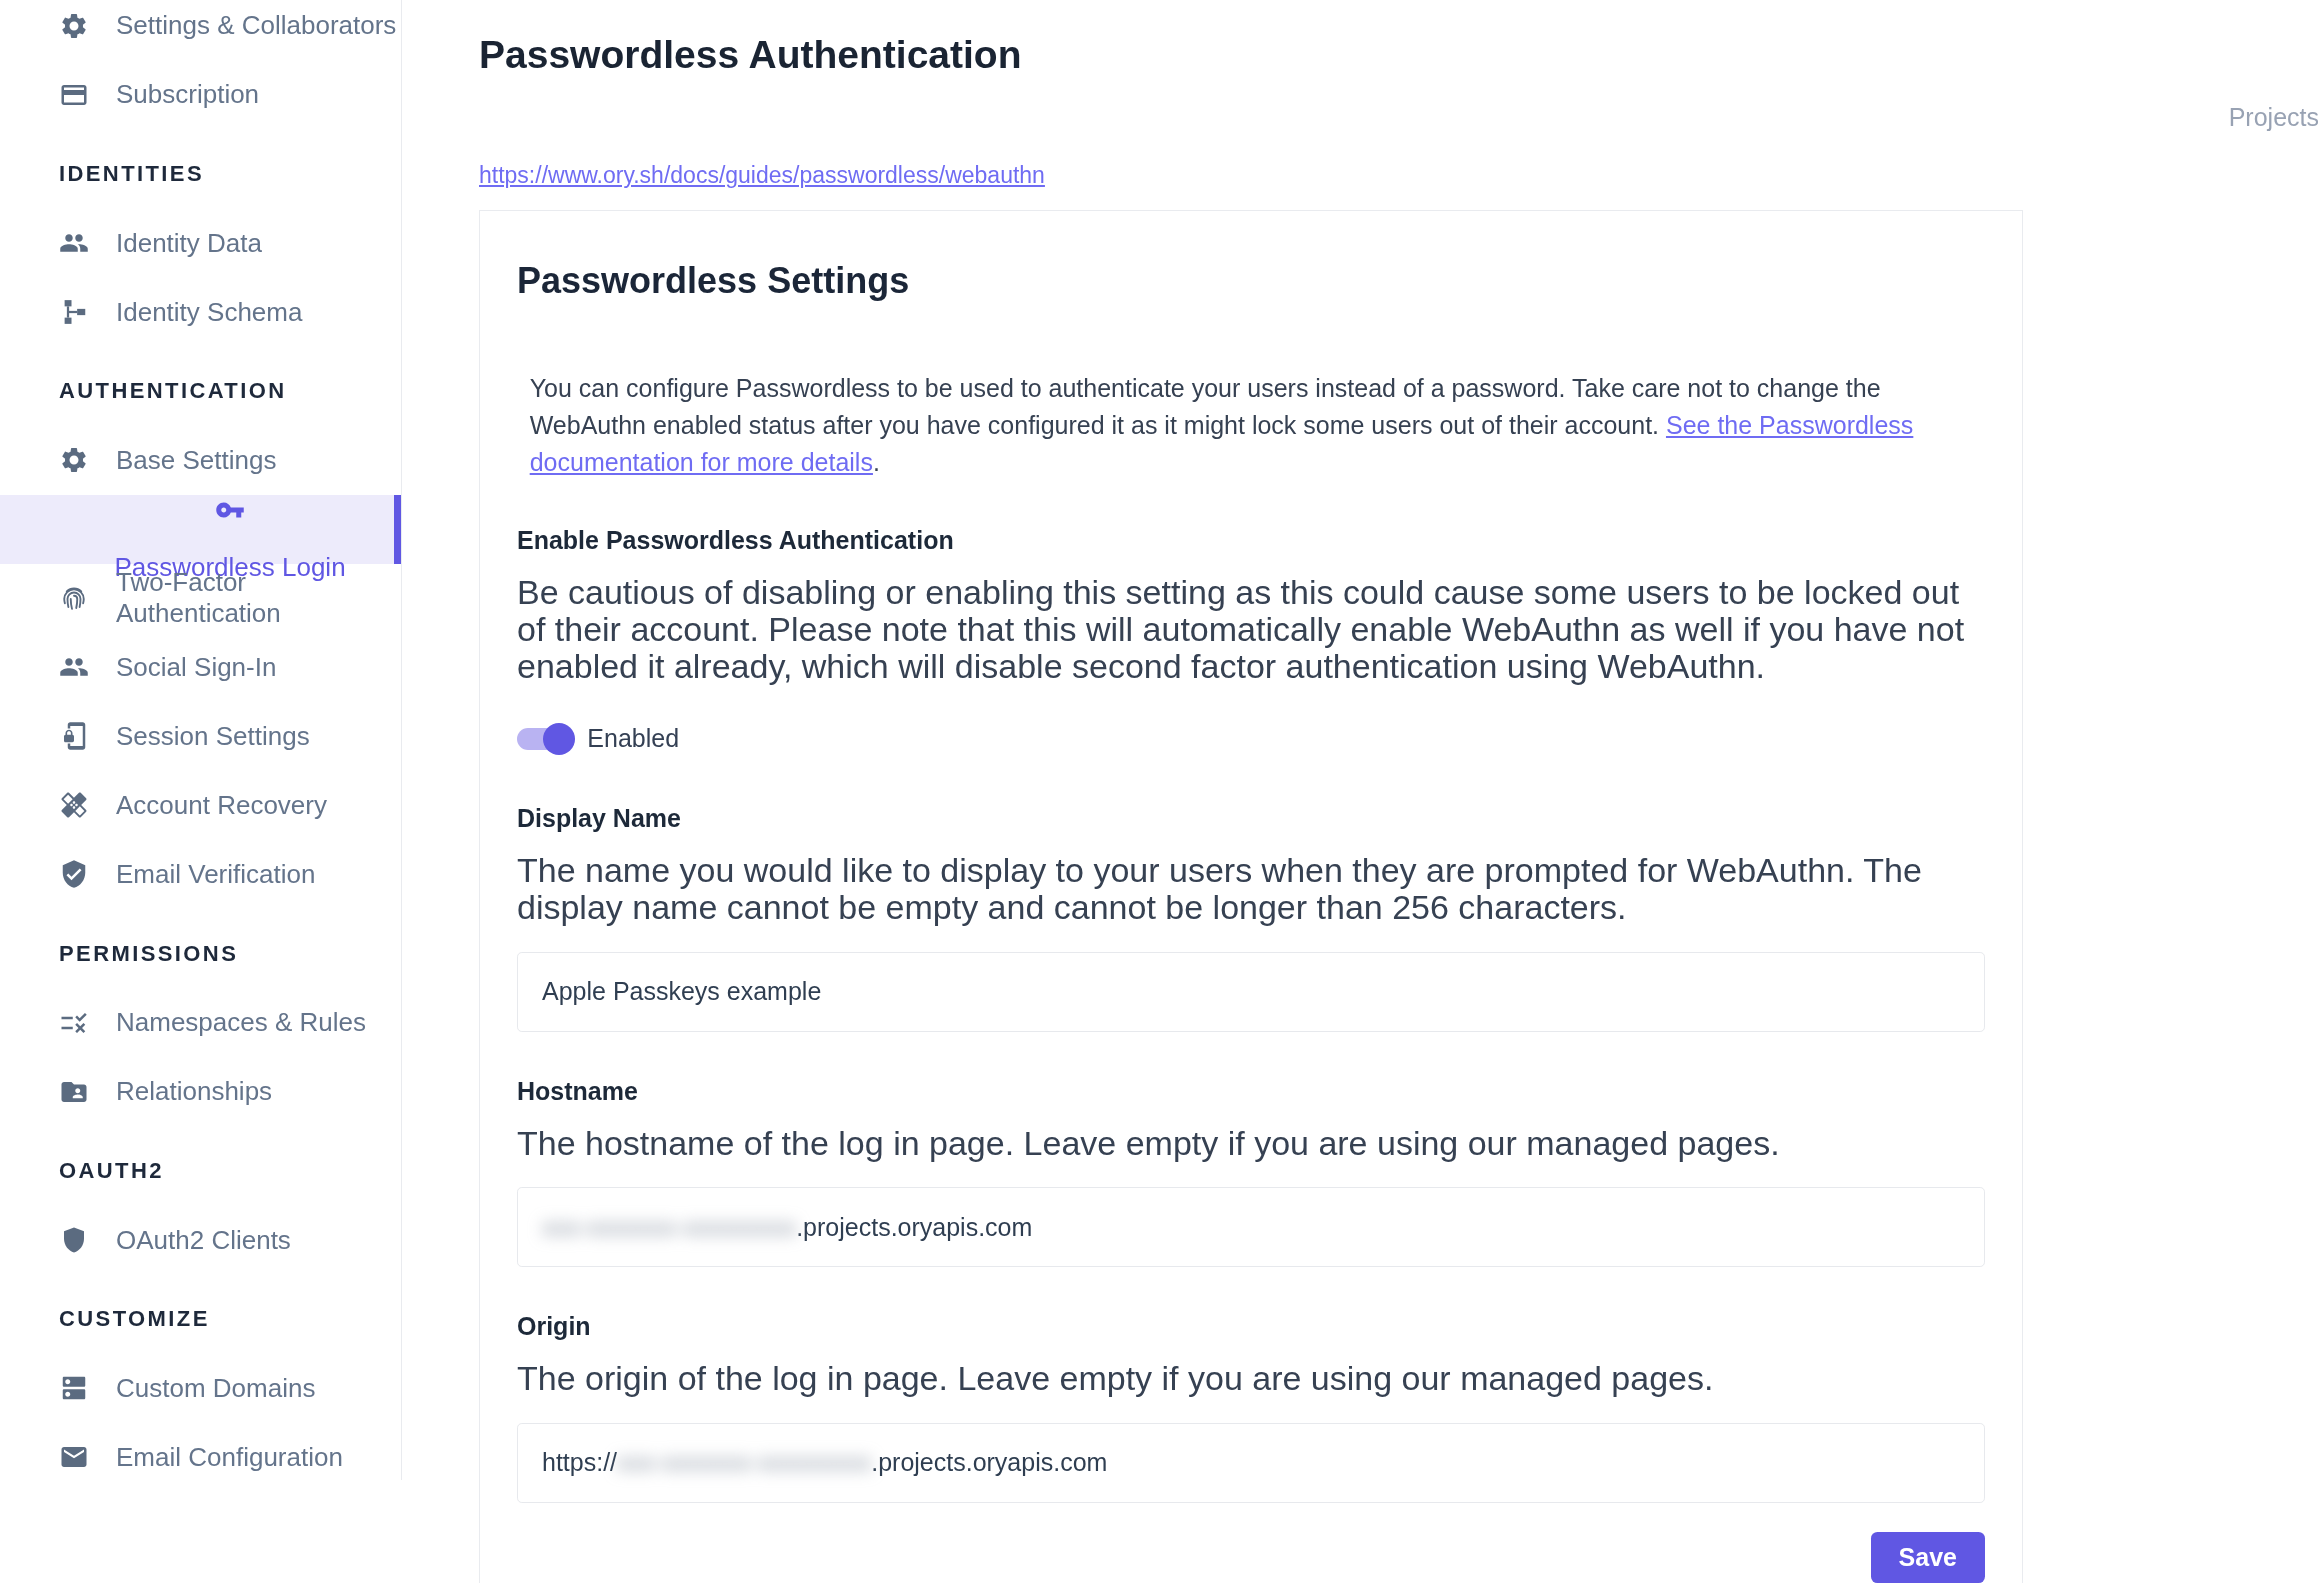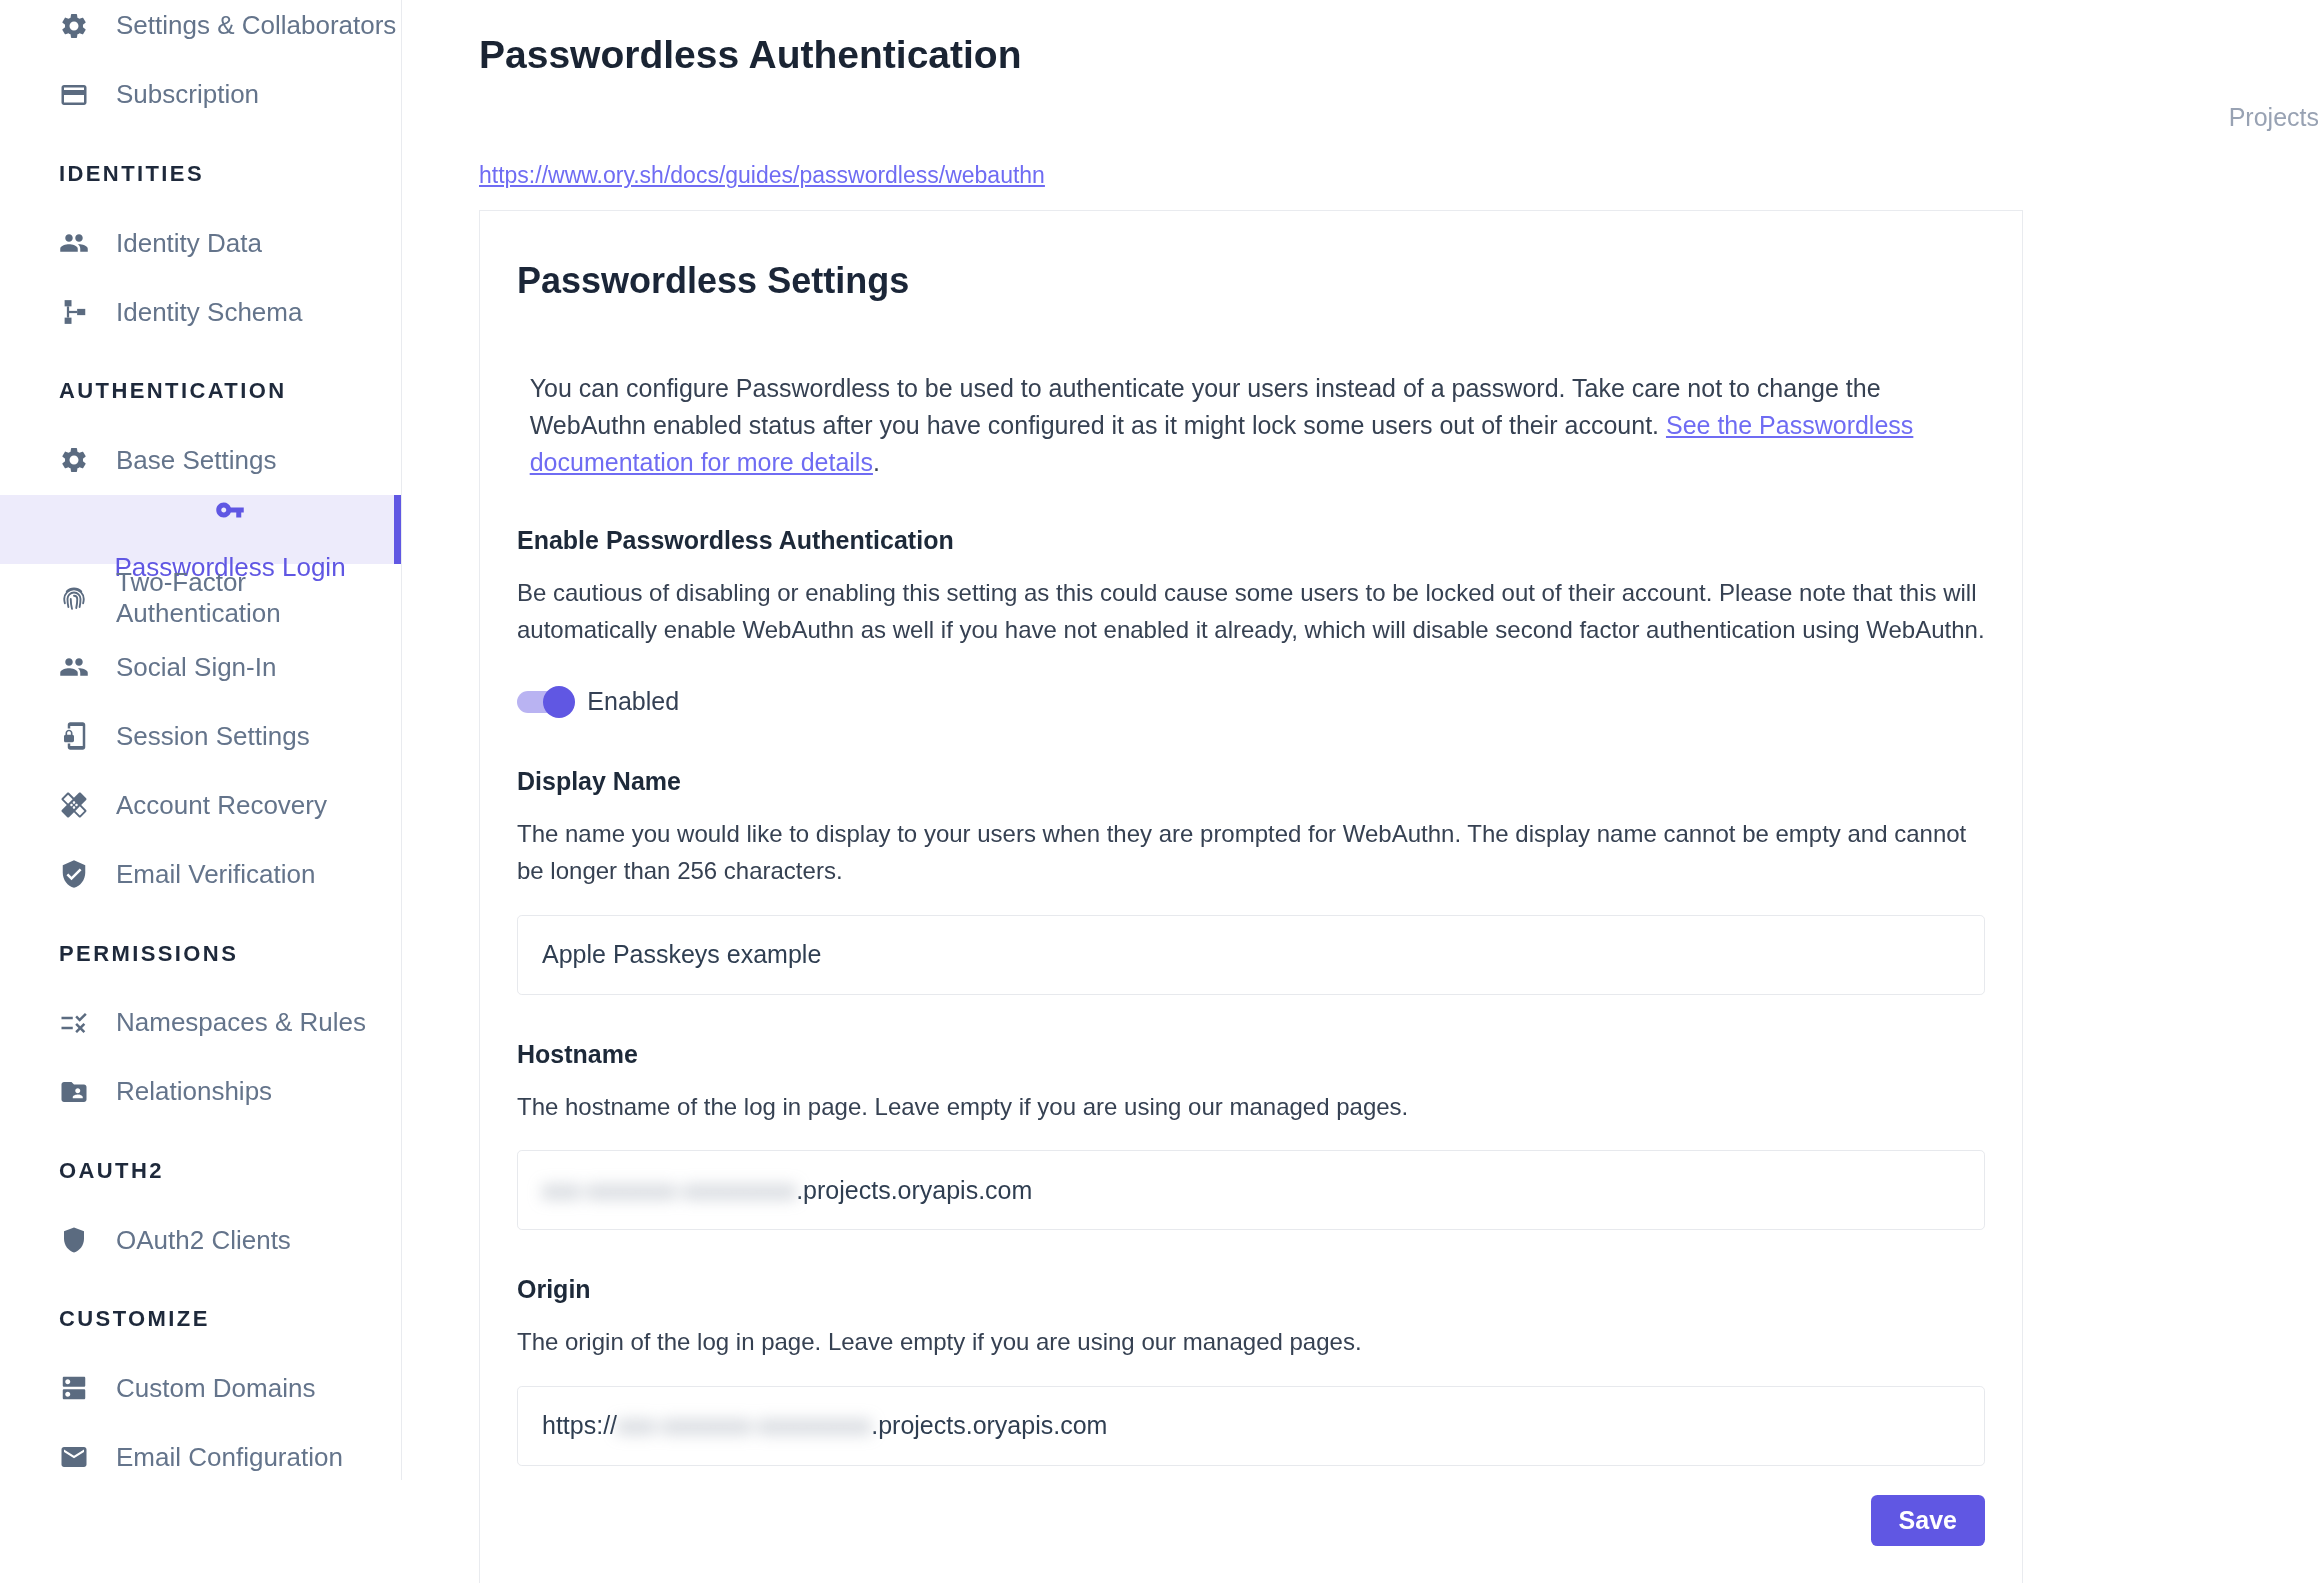--- a/index.html
+++ b/index.html
@@ -66,21 +66,21 @@
     padding: 0 37px 37px 37px;
   }
   h2.card-title { margin-top: 49px; font-size: 36px; font-weight: 700; color: #1b2638; }
   p.intro {
     margin: 68px 0 0 12.7px;
     font-size: 25px; line-height: 37px;
     color: #364152;
   }
   a.inline-link { color: var(--link); text-decoration: underline; cursor: pointer; }
   h3.field-label { margin-top: 45px; font-size: 25px; font-weight: 700; color: #1d2939; }
-  p.desc { margin-top: 19px; font-size: 24px; line-height: 37px; color: #364152; }
+  p.desc { margin-top: 19px; font-size: 34px; line-height: 37px; color: #364152; }
 
   .toggle-row { margin-top: 33px; display: flex; align-items: center; gap: 14.3px; height: 41px; }
   .toggle {
     width: 56px; height: 21.5px; border-radius: 11px;
     background: var(--track); position: relative; cursor: pointer;
   }
   .toggle .knob {
     position: absolute; right: -1.6px; top: 50%; transform: translateY(-50%);
     width: 32px; height: 32px; border-radius: 50%;
     background: var(--accent);

